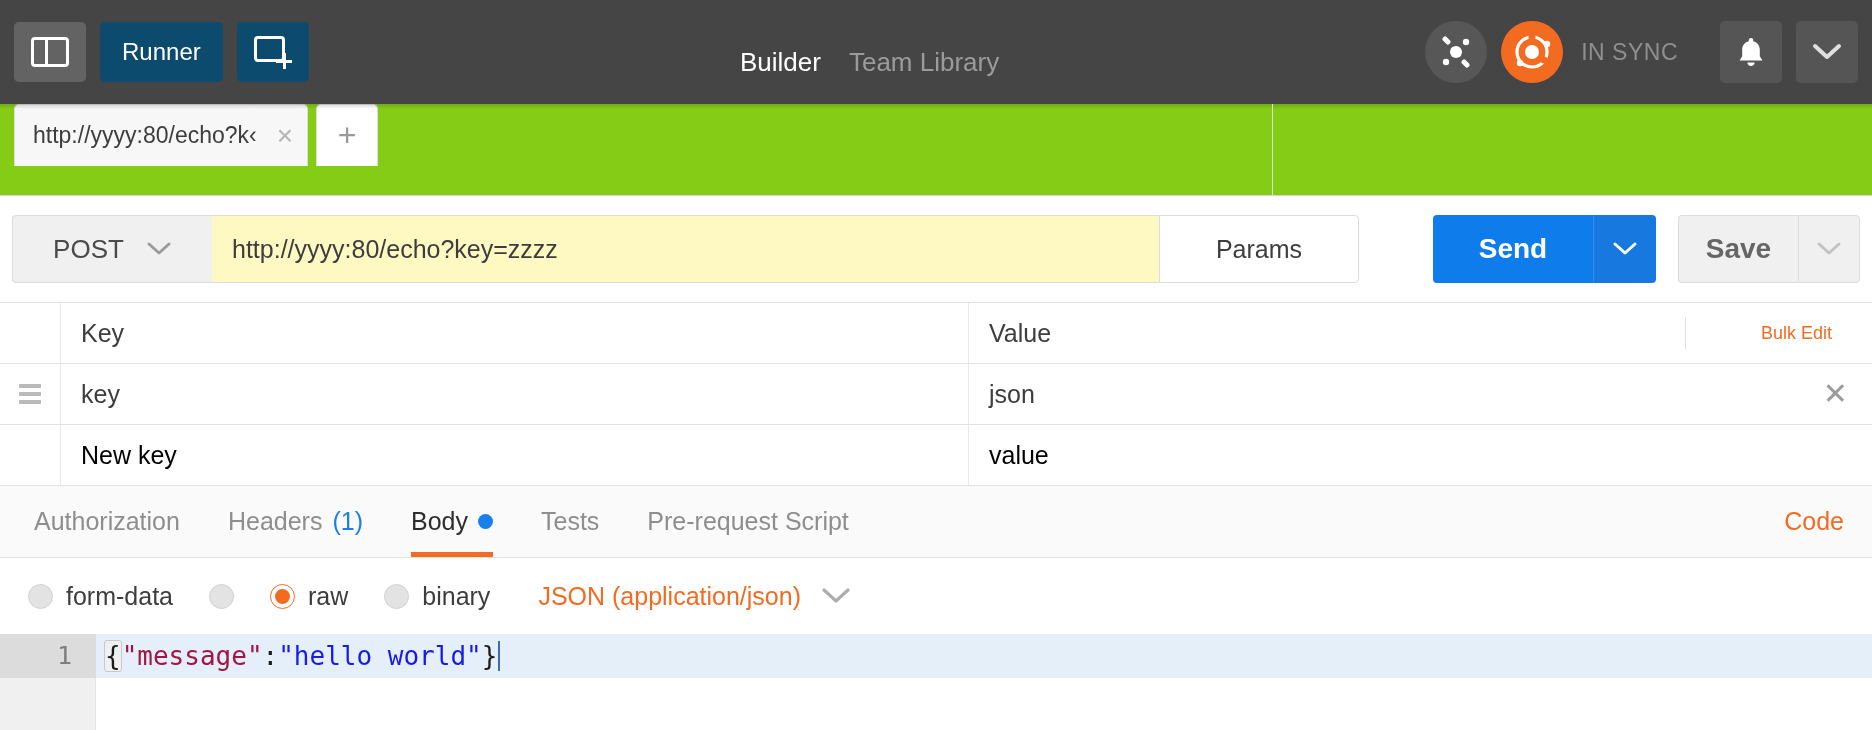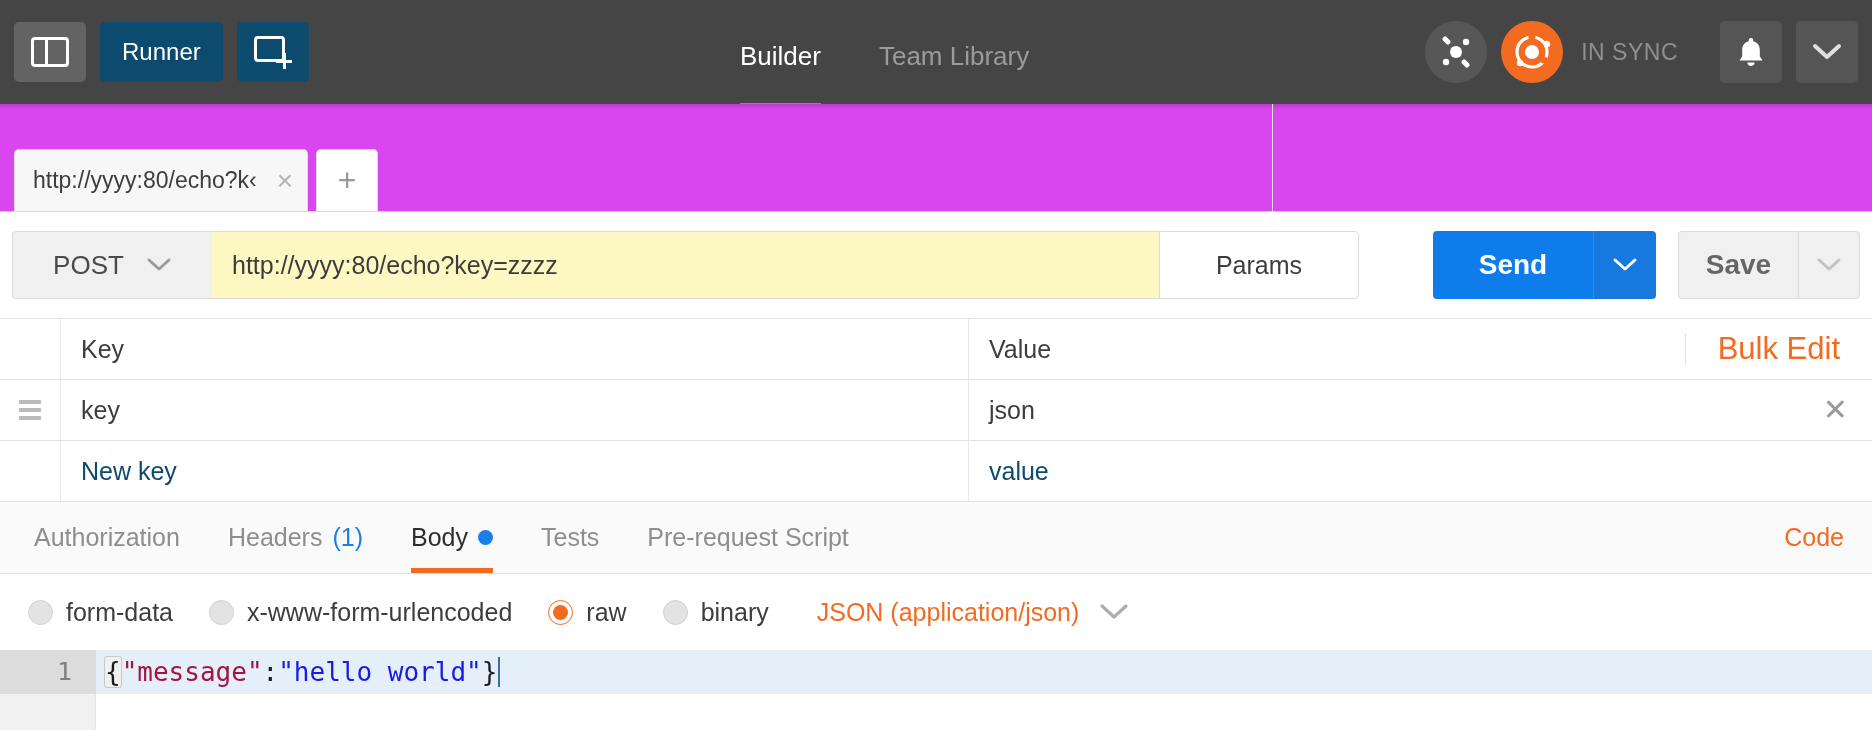--- a/index.html
+++ b/index.html
@@ -79,25 +79,25 @@
     position: absolute;
     background: #fff;
   }
   .newtab-icon .plus-h { width: 16px; height: 3px; right: 0; bottom: 5px; }
   .newtab-icon .plus-v { width: 3px; height: 16px; right: 6px; bottom: -1px; }
 
   
   .topbar-center {
     position: absolute;
     left: 740px;
-    top: 4px;
+    top: 10px;
     height: 104px;
     display: flex;
     align-items: center;
-    gap: 58px;
+    gap: 28px;
   }
   .main-tab {
     font-size: 26px;
     color: #9b9b9b;
     position: relative;
     height: 104px;
     display: flex;
     align-items: center;
     cursor: pointer;
     user-select: none;
@@ -150,24 +150,24 @@
     border-radius: 5px;
     background: #555555;
     display: flex;
     align-items: center;
     justify-content: center;
     cursor: pointer;
   }
 
   
   .tabstrip {
-    height: 108px;
-    background: #d946ef;
-    display: flex;
-    align-items: flex-end;
+    height: 92px;
+    background: #84cc16;
+    display: flex;
+    align-items: flex-start;
     position: relative;
     border-bottom: 1px solid #d6d6d6;
     box-sizing: border-box;
   }
   .tabstrip-shadow {
     position: absolute;
     top: 0; left: 0; right: 0;
     height: 5px;
     background: linear-gradient(to bottom, rgba(0,0,0,0.16), rgba(0,0,0,0));
     pointer-events: none;
@@ -410,34 +410,34 @@
     color: #3d3d3d;
     box-sizing: border-box;
   }
   .pcell-value.hdr {
     justify-content: flex-start;
     position: relative;
     padding-right: 0;
   }
   .bulk-edit {
     position: absolute;
-    right: 32px;
+    right: 40px;
     color: #f26b21;
-    font-size: 31px;
+    font-size: 18px;
     cursor: pointer;
   }
   .bulk-sep {
     position: absolute;
     right: 186px;
     top: 14px;
     bottom: 14px;
     width: 1px;
     background: #e2e2e2;
   }
-  .ph { color: #0c4a6e; }
+  .ph { color: #000000; }
   .drag-handle {
     width: 22px;
     display: flex;
     flex-direction: column;
     gap: 4px;
     cursor: grab;
   }
   .drag-handle i {
     display: block;
     height: 4px;
@@ -785,21 +785,20 @@
   <div class="code-link">Code</div>
 </div>
 
 <div class="btypes">
   <div class="radio-item">
     <span class="radio"></span>
     <span>form-data</span>
   </div>
   <div class="radio-item">
     <span class="radio"></span>
-    <span>x-www-form-urlencoded</span>
   </div>
   <div class="radio-item">
     <span class="radio checked"></span>
     <span>raw</span>
   </div>
   <div class="radio-item">
     <span class="radio"></span>
     <span>binary</span>
   </div>
   <div class="json-select">

